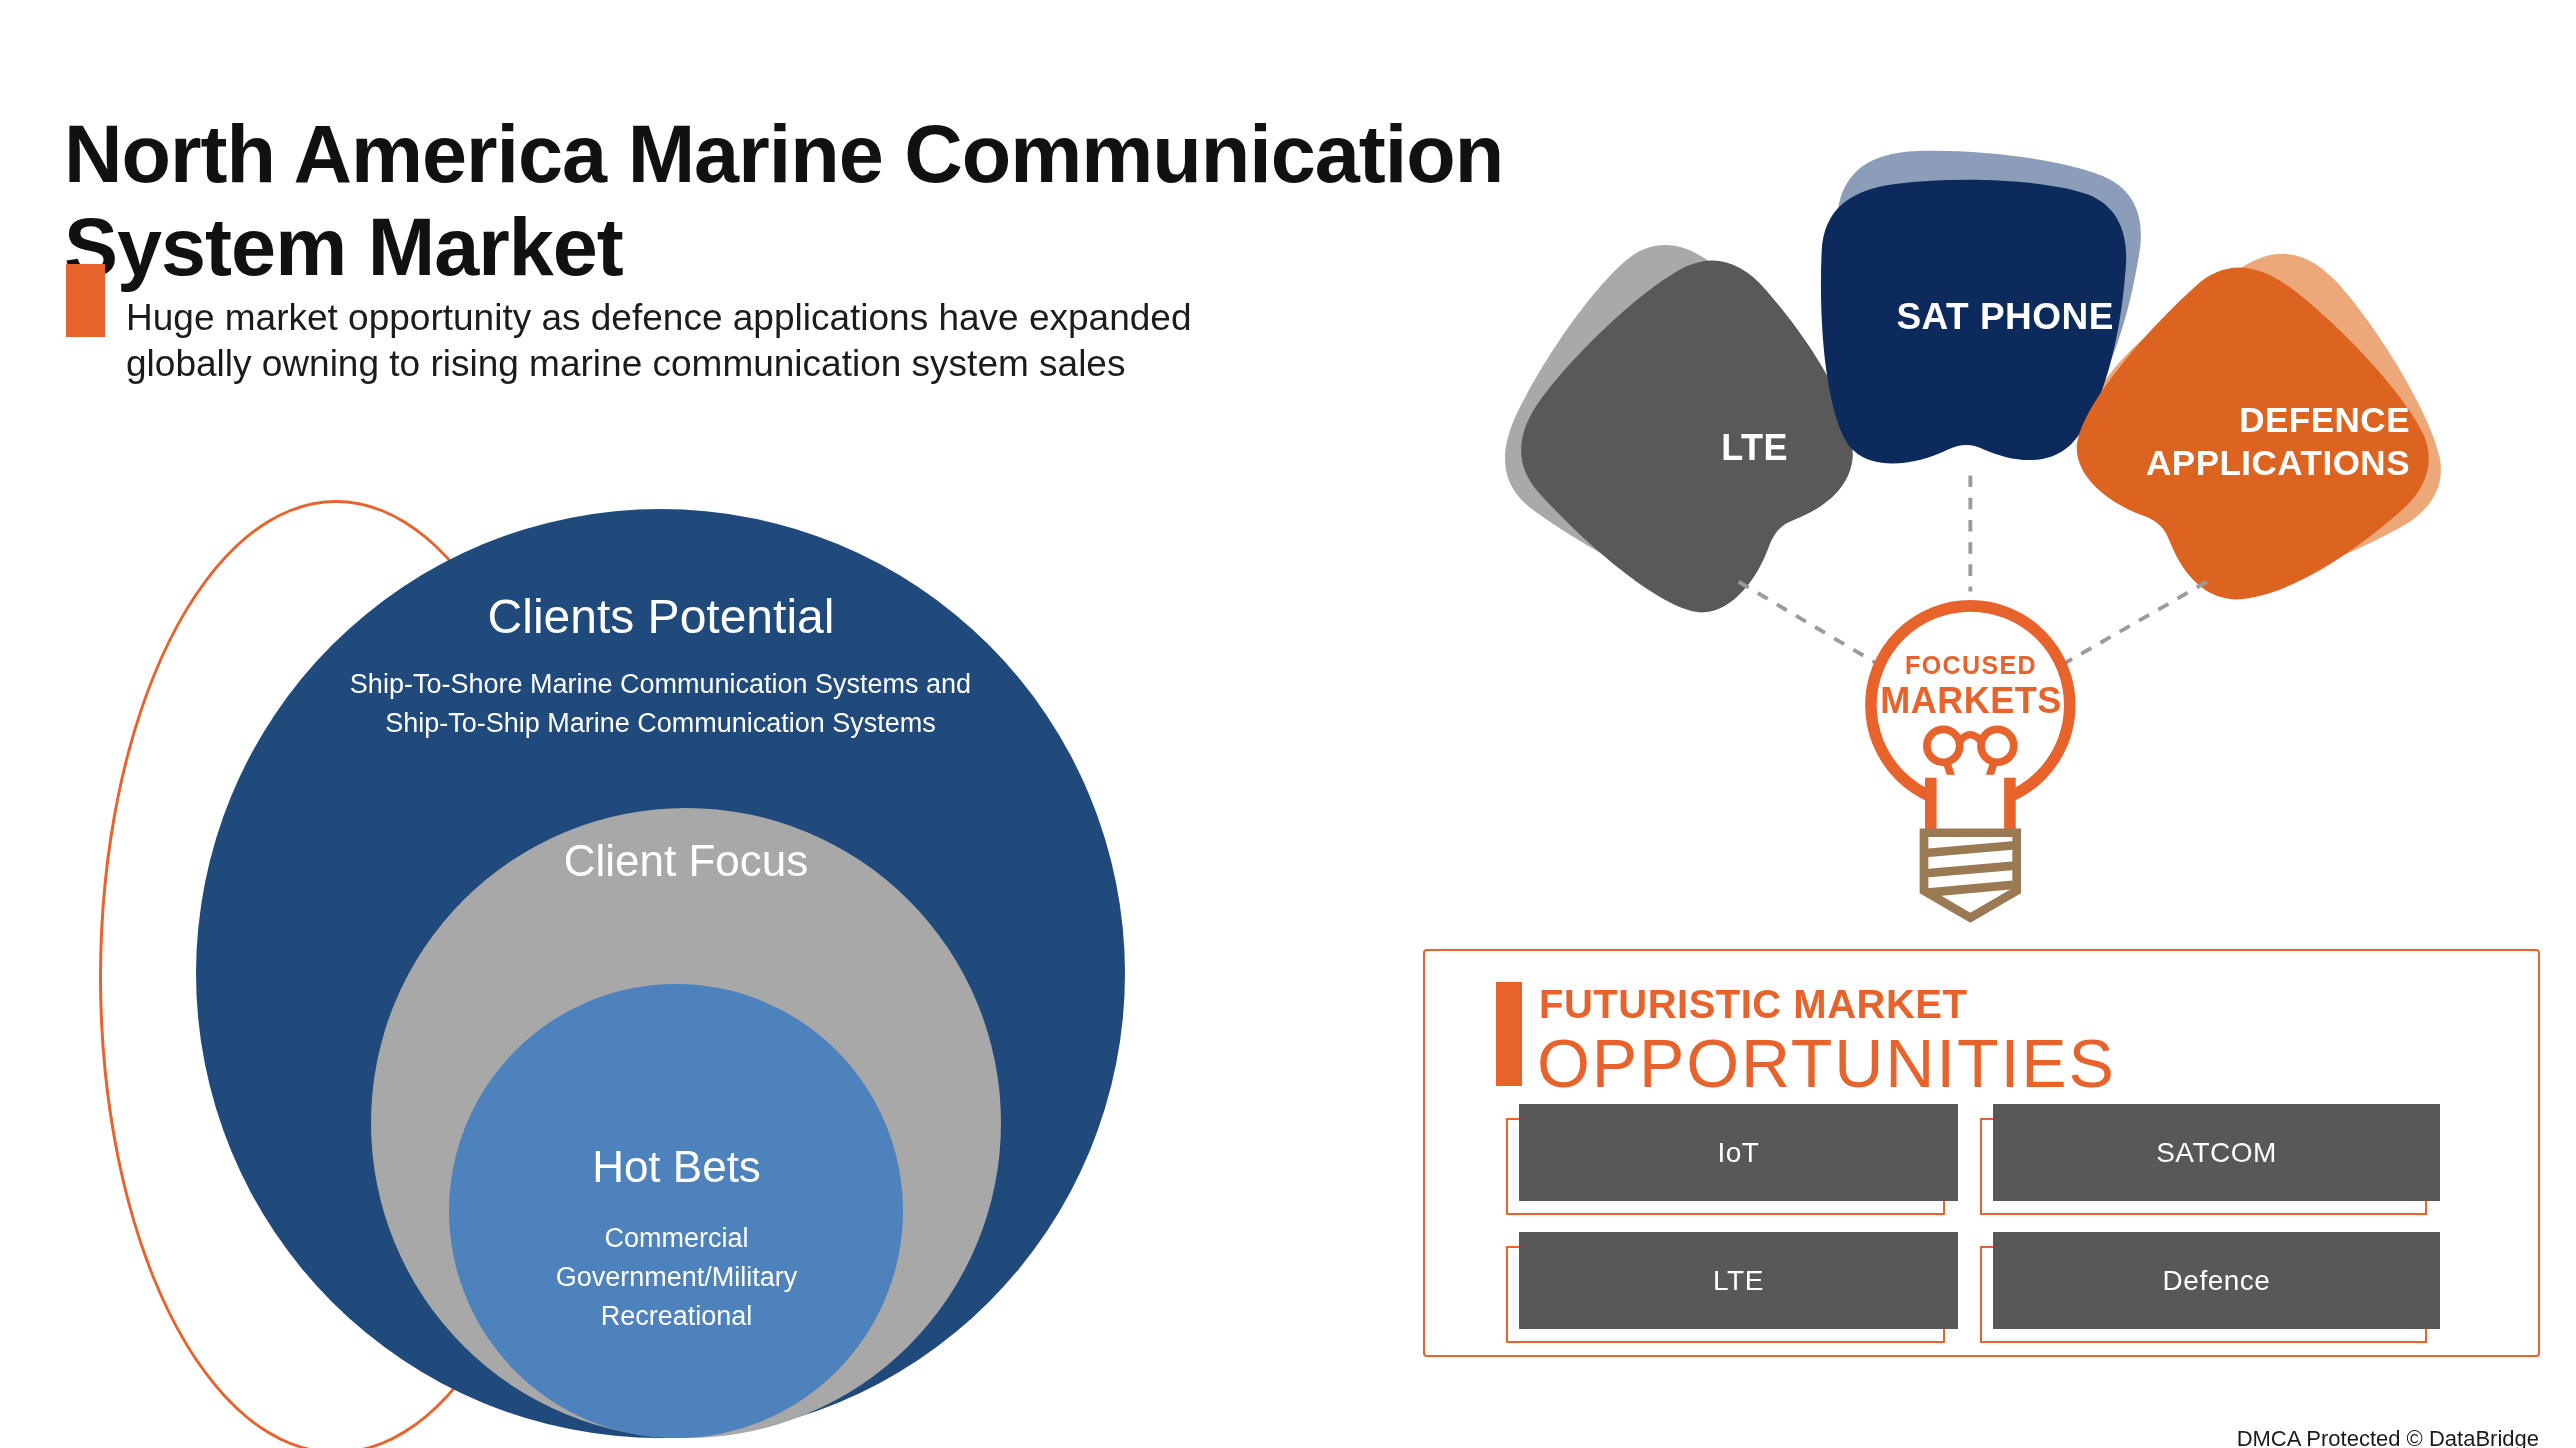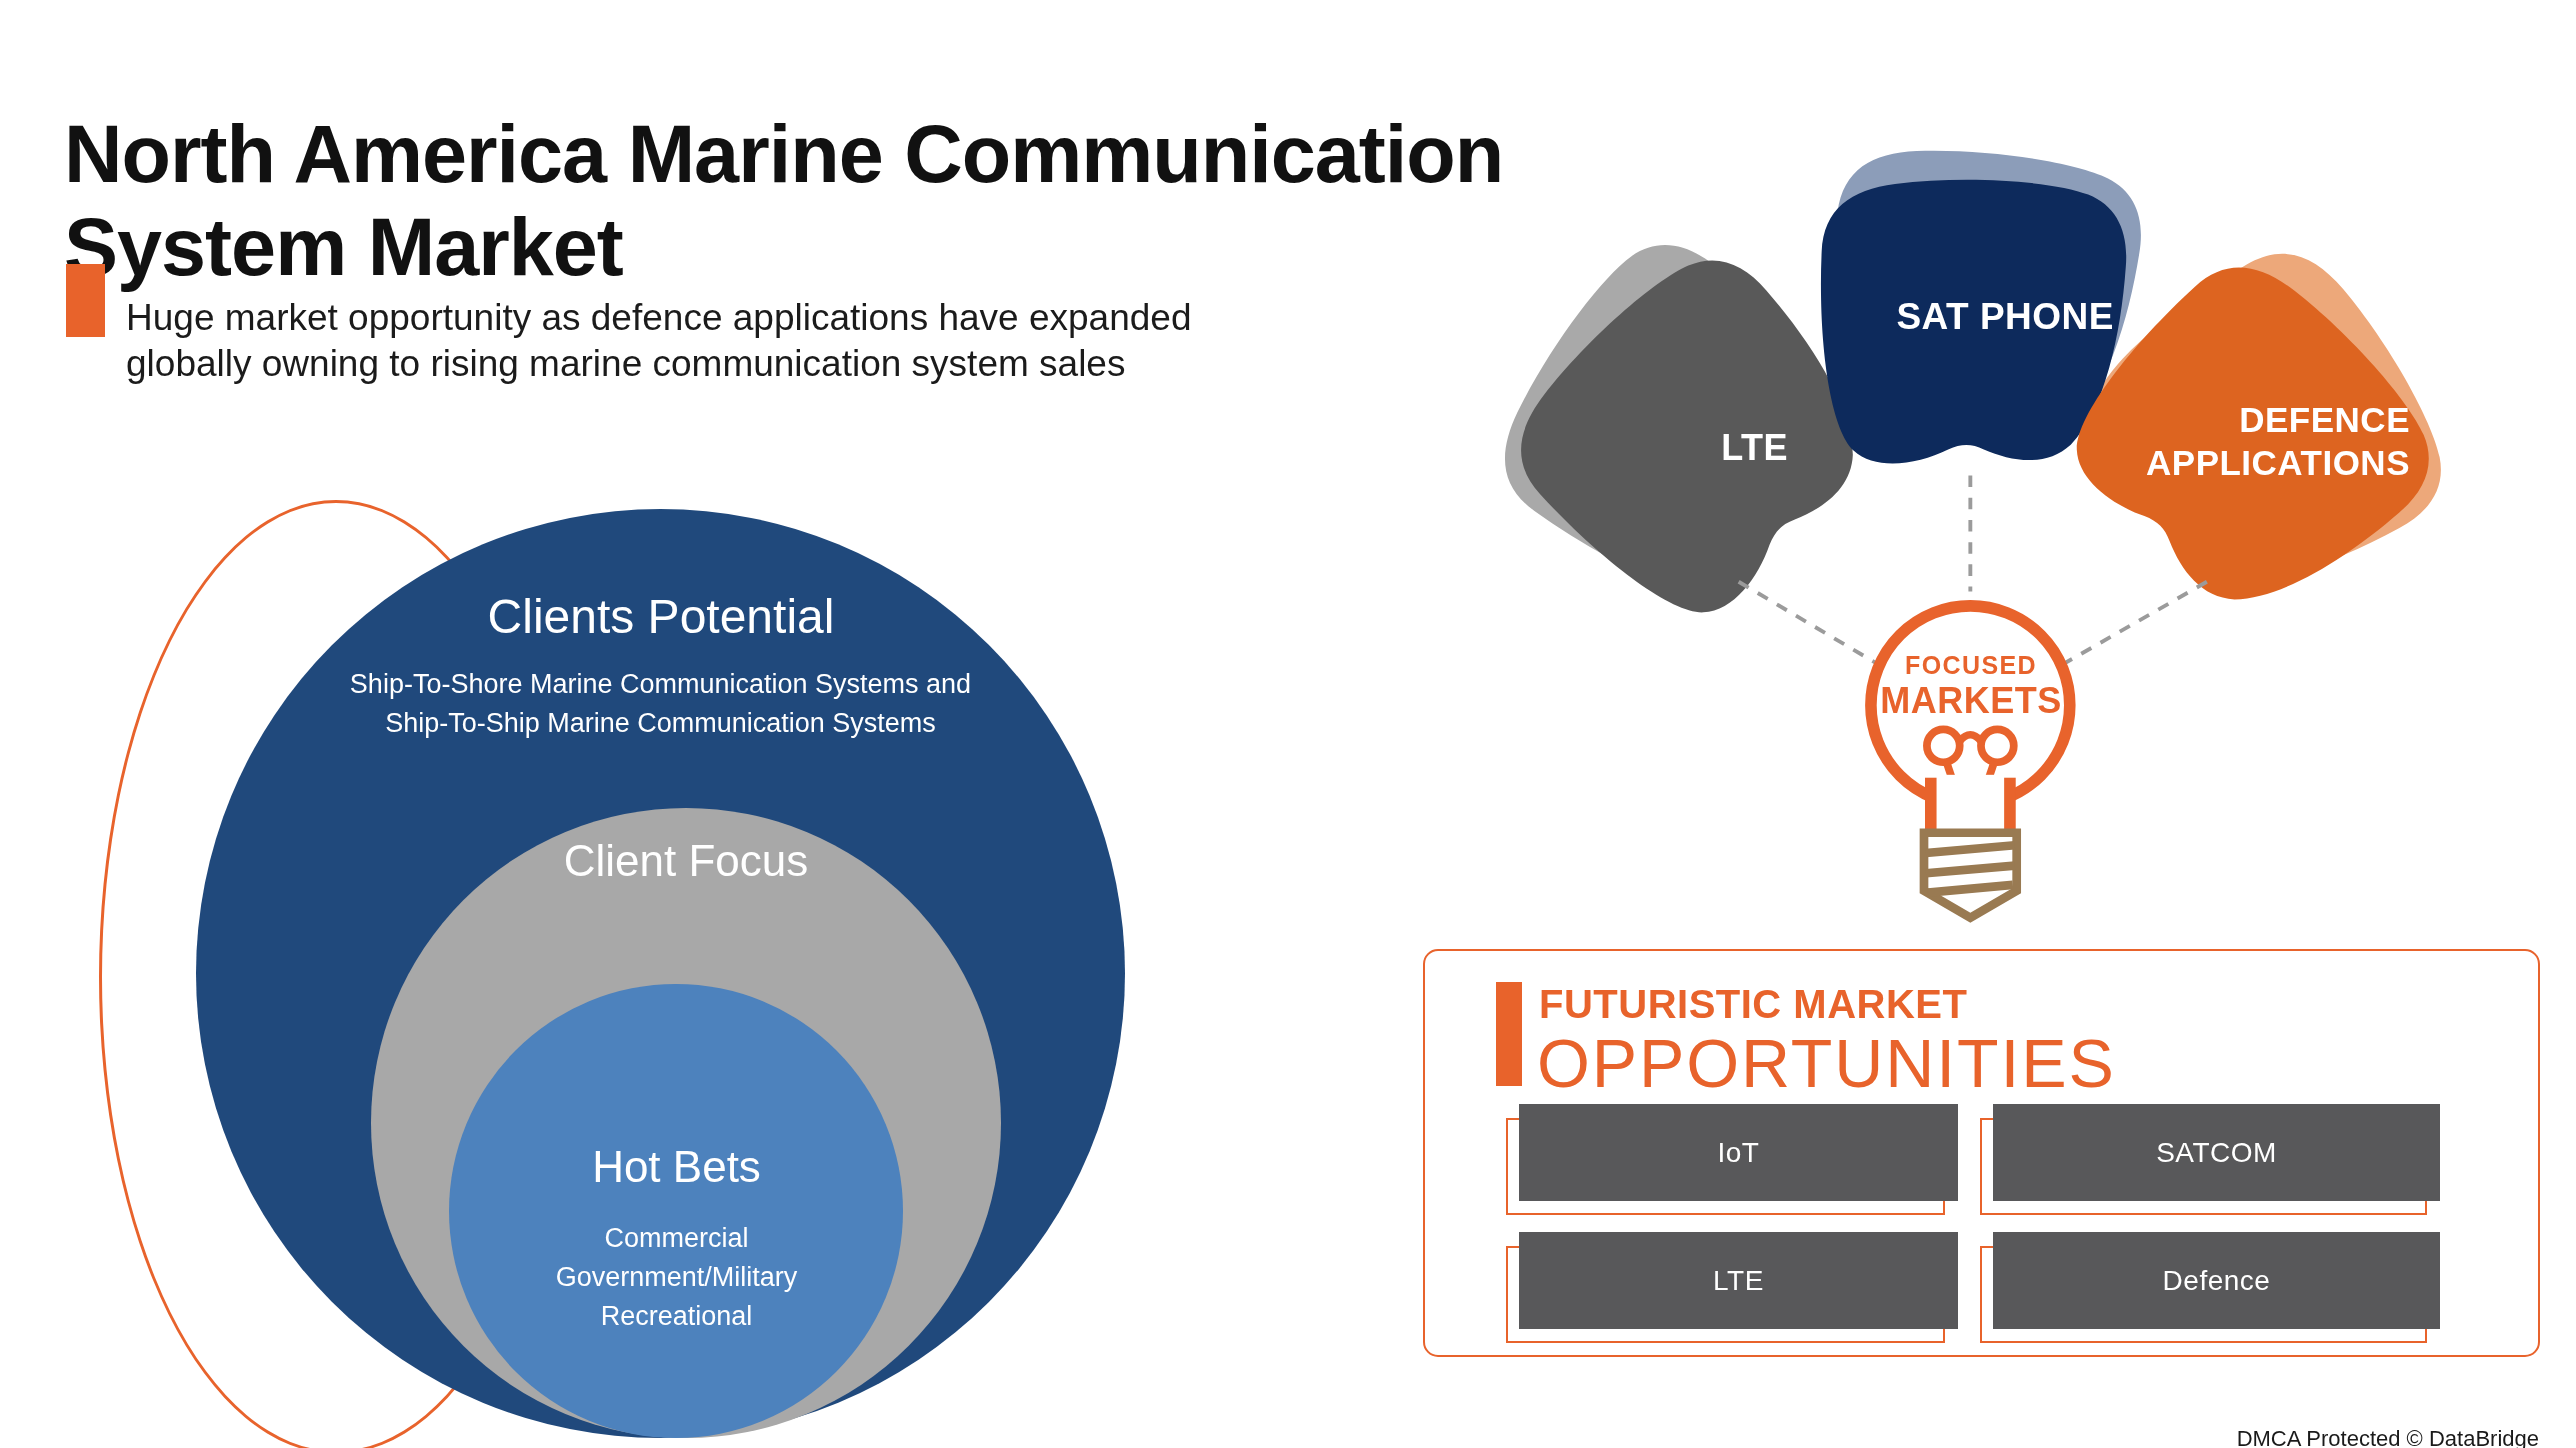--- a/index.html
+++ b/index.html
@@ -48,21 +48,21 @@
   .lbl-lte{left:1595px;top:398px;width:193px;font-size:36px;}
   .lbl-sat{left:1824px;top:267px;width:290px;font-size:37px;}
   .lbl-def{left:2120px;top:369px;width:290px;font-size:35px;line-height:43px;}
   .bulb-text{z-index:2;text-align:center;color:#E8632C;font-weight:700;}
   .bulb-line1{left:1826px;top:622px;width:290px;font-size:25px;letter-spacing:1.4px;}
   .bulb-line2{left:1826px;top:651px;width:290px;font-size:36px;letter-spacing:0.5px;}
 
   
   .panel{
     left:1423px;top:920px;width:1113px;height:404px;background:#ffffff;
-    border:2.9px solid #E8632C;border-radius:15px;z-index:2;
+    border:2.9px solid #E8632C;border-radius:4px;z-index:2;
   }
   .panel-bar{position:absolute;left:71px;top:31px;width:26px;height:104px;background:#E8632B;}
   .panel-h1{
     position:absolute;left:114px;top:31px;font-size:40px;font-weight:700;
     color:#E8632B;letter-spacing:0.5px;
   }
   .panel-h2{
     position:absolute;left:112px;top:73px;font-size:68px;font-weight:400;
     color:#E8632B;letter-spacing:1.9px;
   }

